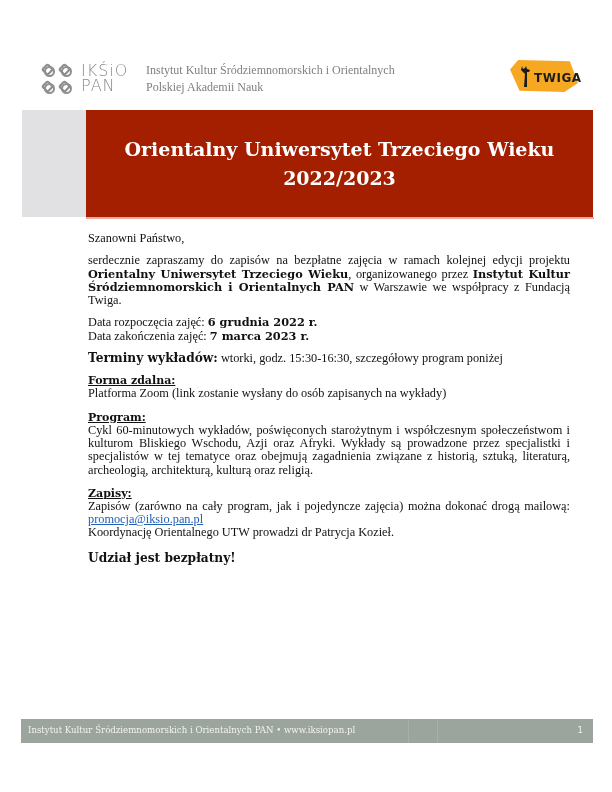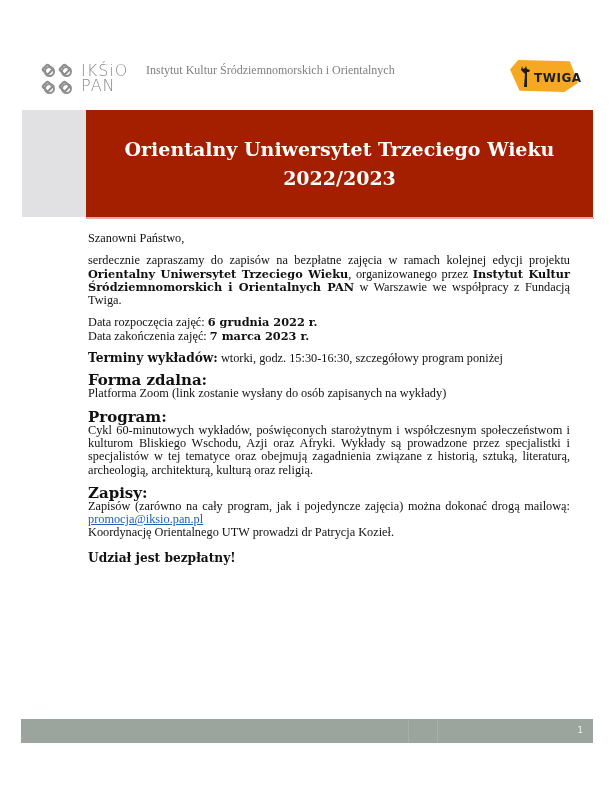--- a/index.html
+++ b/index.html
@@ -22,21 +22,21 @@
 
     .banner-gray { position: absolute; left: 22px; top: 110px; width: 64px; height: 107px; background: #e1e1e3; }
     .banner-red { position: absolute; left: 86px; top: 110px; width: 507px; height: 107px; background: #a41e00; display: flex; flex-direction: column; align-items: center; justify-content: center; }
     .banner-title { font-family: "DejaVu Serif", serif; font-weight: bold; color: #fff; font-size: 19px; line-height: 29px; text-align: center; }
     .banner-shadow { position: absolute; left: 86px; top: 217px; width: 508px; height: 2px; background: #e9a9a0; }
 
     .content { position: absolute; left: 88px; top: 232px; width: 482px; font-family: "Liberation Serif", serif; font-size: 12.3px; line-height: 13.3px; color: #111; }
     .content p { margin-bottom: 9px; }
     .justify { text-align: justify; }
     .b { font-family: "DejaVu Serif", serif; font-weight: bold; font-size: 11.3px; }
-    .head { font-family: "DejaVu Serif", serif; font-weight: bold; font-size: 15px; display: block; line-height: 13px; }
+    .head { font-family: "DejaVu Serif", serif; font-weight: bold; font-size: 11px; display: block; line-height: 13px; text-decoration: underline; }
     .link { color: #1f5fb5; text-decoration: underline; }
     .sec { margin-bottom: 10px; }
 
     .footer { position: absolute; left: 21px; top: 719px; width: 572px; height: 24px; background: #9ba59d; }
     .footer-text { position: absolute; left: 7px; top: 6px; font-family: "DejaVu Serif", serif; font-size: 8.6px; color: #f2f2f2; white-space: nowrap; }
     .footer-page { position: absolute; right: 10px; top: 6px; font-family: "DejaVu Sans", sans-serif; font-size: 8.5px; color: #f2f2f2; }
     .footer-div1 { position: absolute; left: 387px; top: 0; width: 1px; height: 24px; background: #a7b0a9; }
     .footer-div2 { position: absolute; left: 416px; top: 0; width: 1px; height: 24px; background: #a7b0a9; }
   </style>
 </head>
@@ -50,20 +50,21 @@
         <div class="knot"></div>
         <div class="knot"></div>
     </div>
     <div class="logo-letters">
       <span>IKŚiO</span>
       <span>PAN</span>
     </div>
   </div>
   <div class="inst-name">
     <div>Instytut Kultur Śródziemnomorskich i Orientalnych</div>
+    <div>Polskiej Akademii Nauk</div>
   </div>
 
   <div class="twiga">
     <div class="twiga-shape"></div>
     <svg class="twiga-giraffe" viewBox="0 0 12 24">
       <path d="M2 1 L3 4 L5 3 L6 1 L7 4 L10 5 L9 7 L7 7 L7 22 L4 22 L5 9 L3 7 L1 5 Z" fill="#1c1c1c"></path>
     </svg>
     <span class="twiga-text">TWIGA</span>
   </div>
 </div>
@@ -106,16 +107,17 @@
     <div class="justify"><span>Zapisów (zarówno na cały program, jak i pojedyncze zajęcia) można dokonać drogą mailową: </span><a class="link">promocja@iksio.pan.pl</a></div>
     <div>Koordynację Orientalnego UTW prowadzi dr Patrycja Kozieł.</div>
   </div>
 
   <p style="margin-top:12px;">
     <span class="b" style="font-size:12.2px">Udział jest bezpłatny!</span>
   </p>
 </div>
 
 <div class="footer">
+  <span class="footer-text">Instytut Kultur Śródziemnomorskich i Orientalnych PAN • www.iksiopan.pl</span>
   <div class="footer-div1"></div>
   <div class="footer-div2"></div>
   <span class="footer-page">1</span>
 </div>
 
 </body></html>

